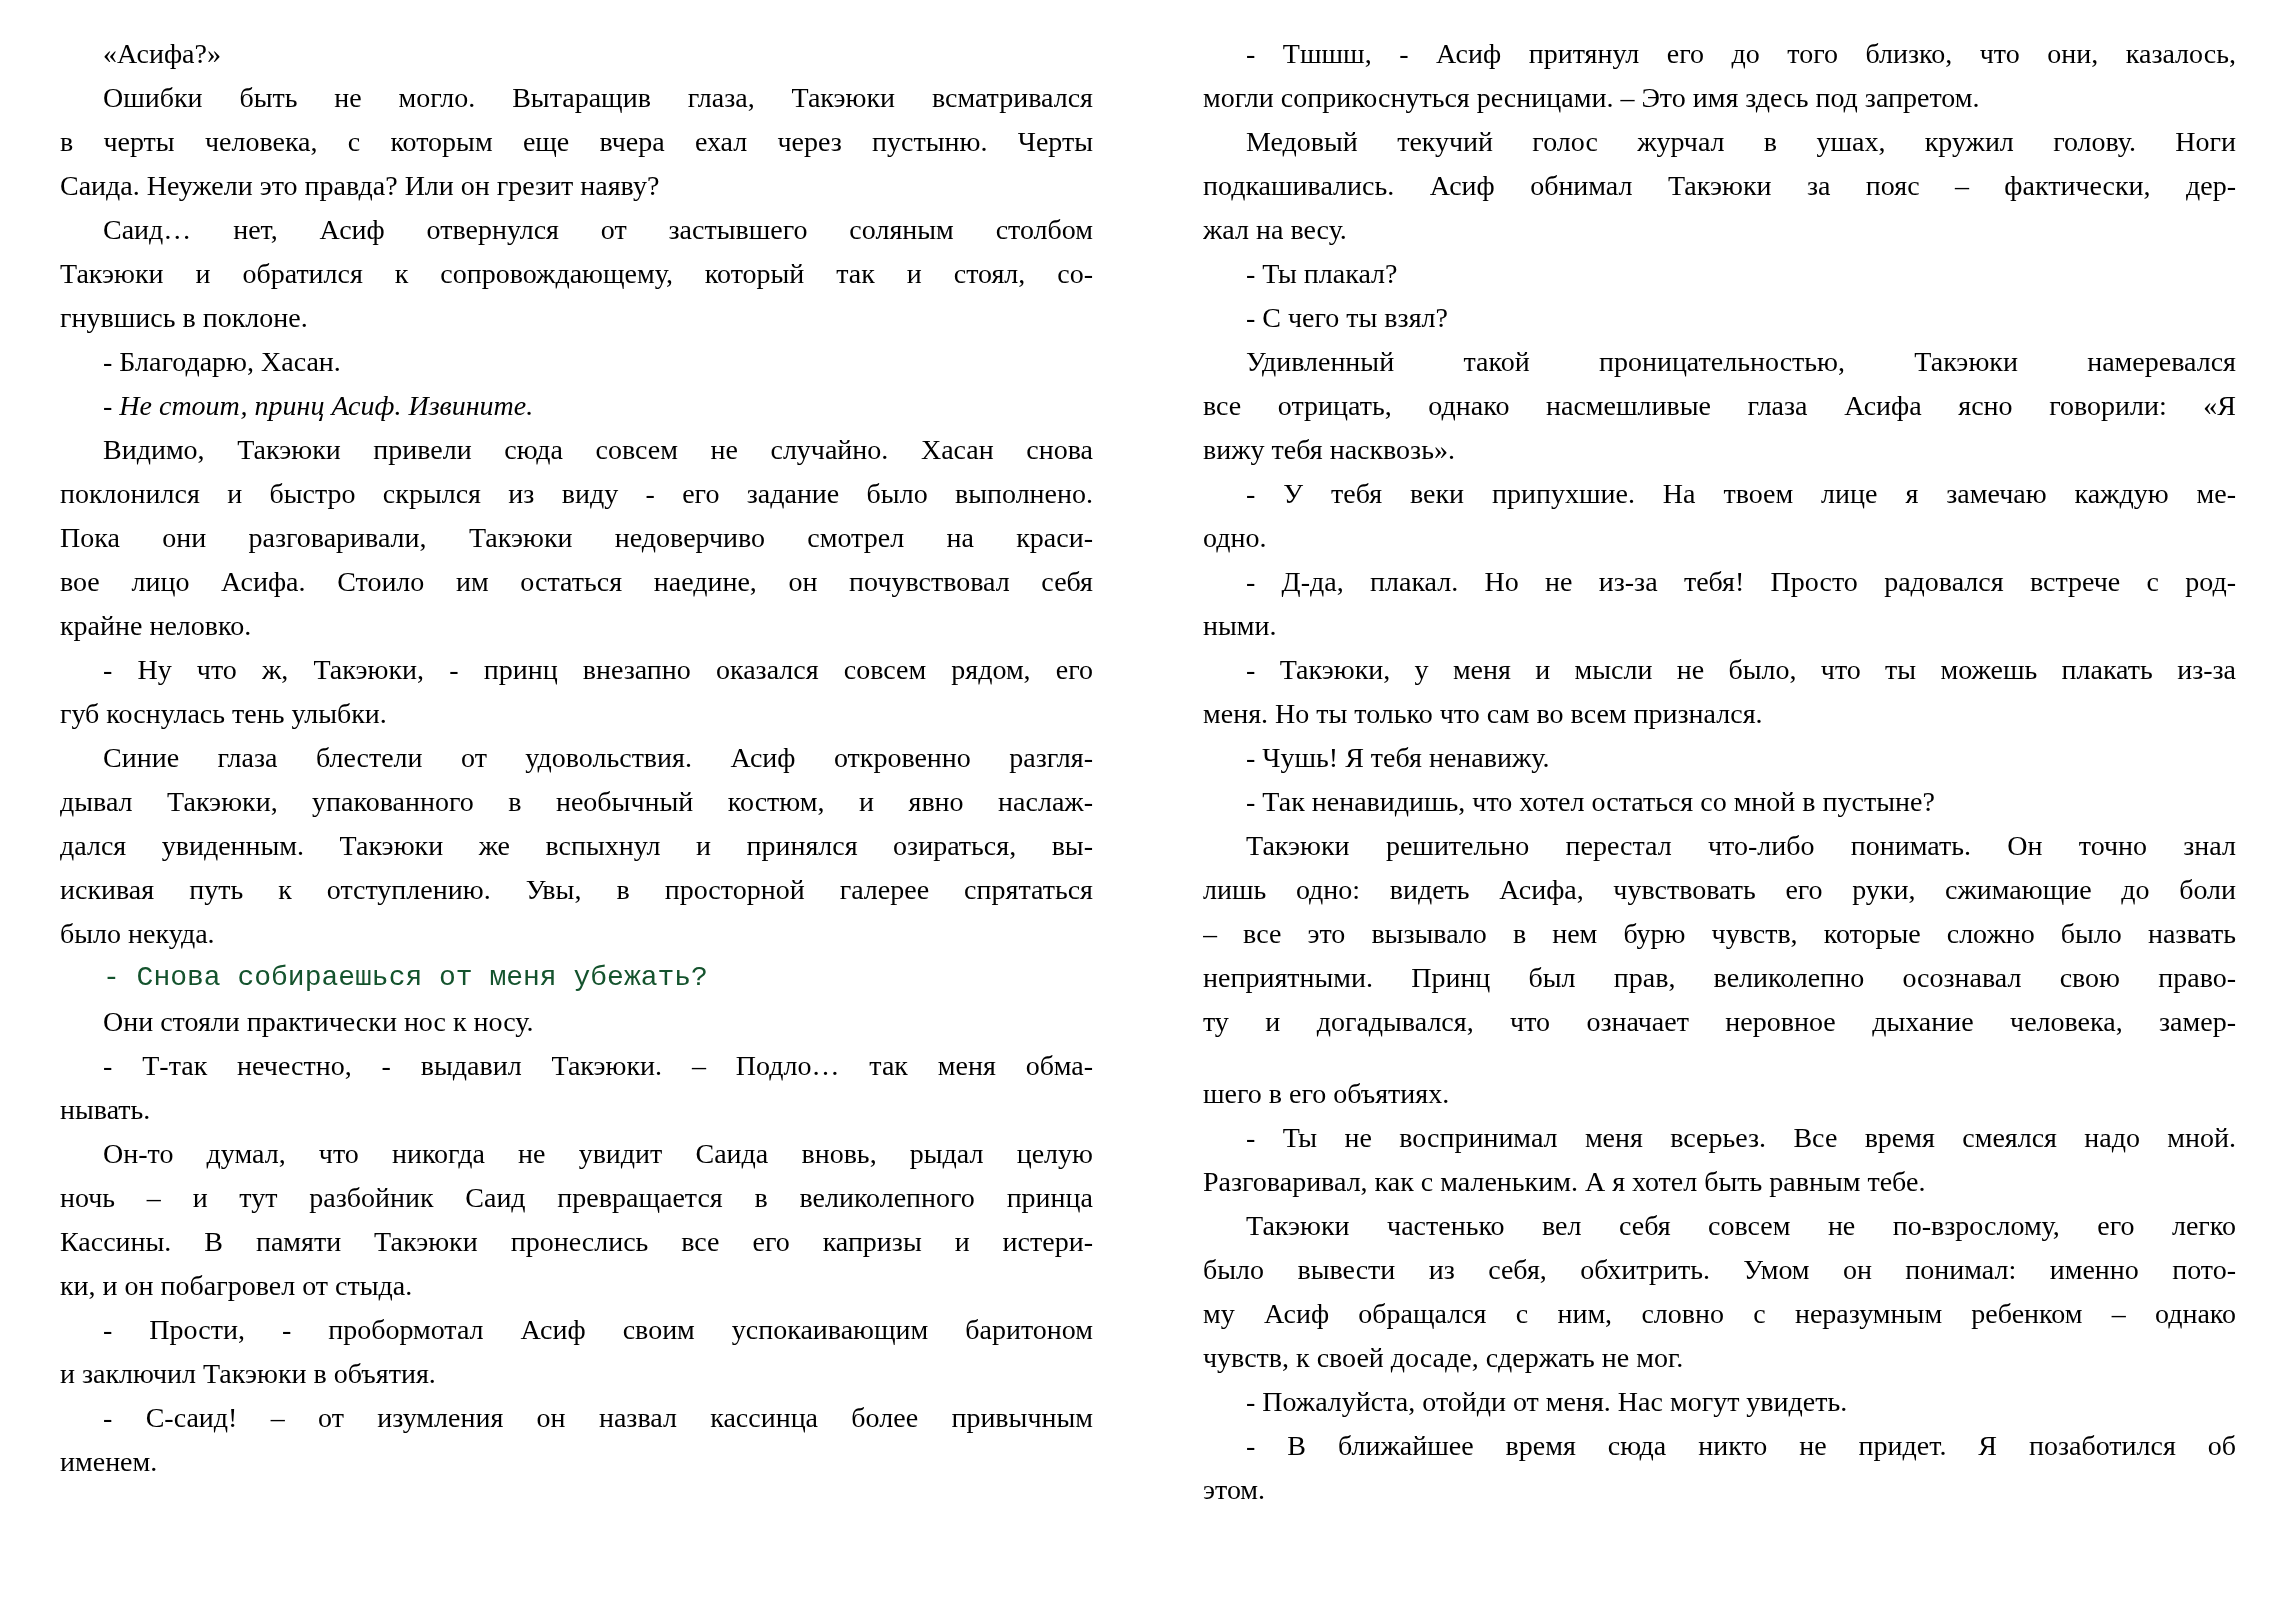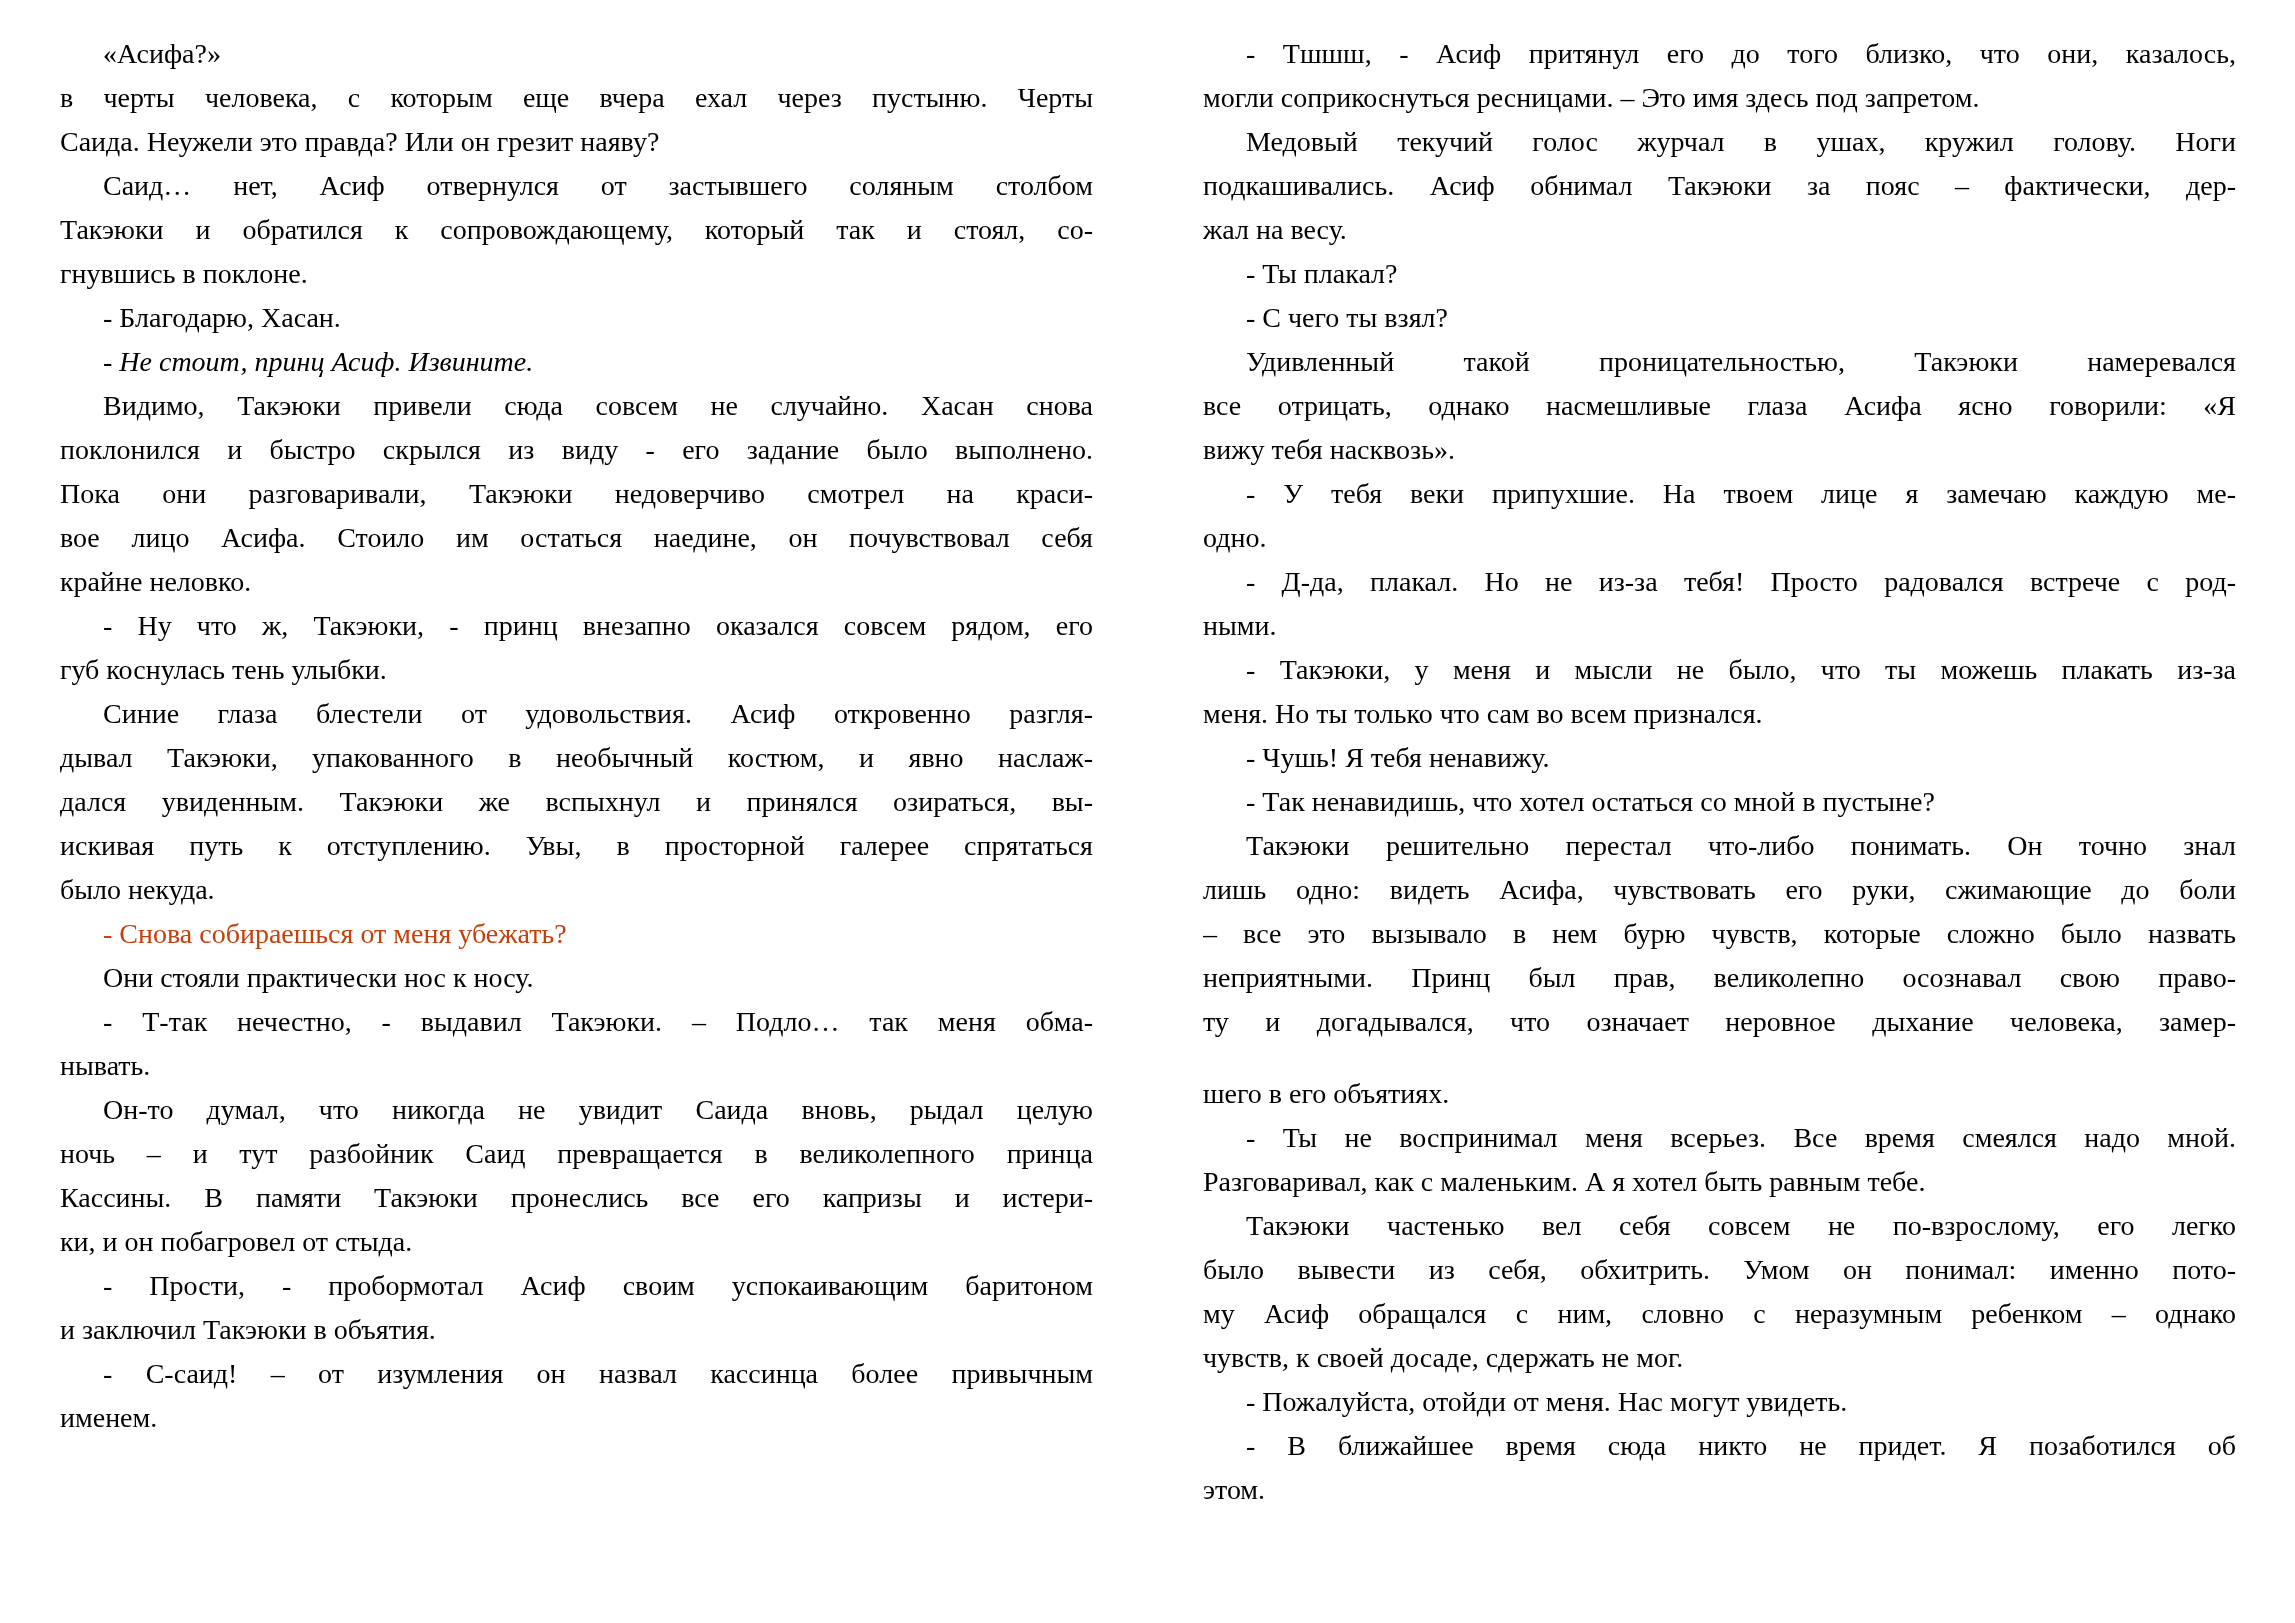--- a/index.html
+++ b/index.html
@@ -42,40 +42,41 @@
   .line.pfirst {
     text-indent: 43px;
   }
 </style>
 </head>
 <body style="background: rgb(255, 255, 255);">
 
 <div class="page">
   <div class="column">
       <div class="line pfirst plast" style="color: rgb(0, 0, 0);">«Асифа?»</div>
+      <div class="line pfirst" style="color: rgb(0, 0, 0);">Ошибки быть не могло. Вытаращив глаза, Такэюки всматривался</div>
       <div class="line" style="color: rgb(0, 0, 0);">в черты человека, с которым еще вчера ехал через пустыню. Черты</div>
       <div class="line plast" style="color: rgb(0, 0, 0);">Саида. Неужели это правда? Или он грезит наяву?</div>
       <div class="line pfirst" style="color: rgb(0, 0, 0);">Саид… нет, Асиф отвернулся от застывшего соляным столбом</div>
       <div class="line" style="color: rgb(0, 0, 0);">Такэюки и обратился к сопровождающему, который так и стоял, со-</div>
       <div class="line plast" style="color: rgb(0, 0, 0);">гнувшись в поклоне.</div>
       <div class="line pfirst plast" style="color: rgb(0, 0, 0);">- Благодарю, Хасан.</div>
       <div class="line pfirst plast" style="color: rgb(0, 0, 0); font-style: italic;">- Не стоит, принц Асиф. Извините.</div>
       <div class="line pfirst" style="color: rgb(0, 0, 0);">Видимо, Такэюки привели сюда совсем не случайно. Хасан снова</div>
       <div class="line" style="color: rgb(0, 0, 0);">поклонился и быстро скрылся из виду - его задание было выполнено.</div>
       <div class="line" style="color: rgb(0, 0, 0);">Пока они разговаривали, Такэюки недоверчиво смотрел на краси-</div>
       <div class="line" style="color: rgb(0, 0, 0);">вое лицо Асифа. Стоило им остаться наедине, он почувствовал себя</div>
       <div class="line plast" style="color: rgb(0, 0, 0);">крайне неловко.</div>
       <div class="line pfirst" style="color: rgb(0, 0, 0);">- Ну что ж, Такэюки, - принц внезапно оказался совсем рядом, его</div>
       <div class="line plast" style="color: rgb(0, 0, 0);">губ коснулась тень улыбки.</div>
       <div class="line pfirst" style="color: rgb(0, 0, 0);">Синие глаза блестели от удовольствия. Асиф откровенно разгля-</div>
       <div class="line" style="color: rgb(0, 0, 0);">дывал Такэюки, упакованного в необычный костюм, и явно наслаж-</div>
       <div class="line" style="color: rgb(0, 0, 0);">дался увиденным. Такэюки же вспыхнул и принялся озираться, вы-</div>
       <div class="line" style="color: rgb(0, 0, 0);">искивая путь к отступлению. Увы, в просторной галерее спрятаться</div>
       <div class="line plast" style="color: rgb(0, 0, 0);">было некуда.</div>
-      <div class="line pfirst plast" style="color: #c2410c;">- Снова собираешься от меня убежать?</div>
+      <div class="line pfirst plast" style="color: #14532d; font-family: Liberation Mono, monospace;">- Снова собираешься от меня убежать?</div>
       <div class="line pfirst plast" style="color: rgb(0, 0, 0);">Они стояли практически нос к носу.</div>
       <div class="line pfirst" style="color: rgb(0, 0, 0);">- Т-так нечестно, - выдавил Такэюки. – Подло… так меня обма-</div>
       <div class="line plast" style="color: rgb(0, 0, 0);">нывать.</div>
       <div class="line pfirst" style="color: rgb(0, 0, 0);">Он-то думал, что никогда не увидит Саида вновь, рыдал целую</div>
       <div class="line" style="color: rgb(0, 0, 0);">ночь – и тут разбойник Саид превращается в великолепного принца</div>
       <div class="line" style="color: rgb(0, 0, 0);">Кассины. В памяти Такэюки пронеслись все его капризы и истери-</div>
       <div class="line plast" style="color: rgb(0, 0, 0);">ки, и он побагровел от стыда.</div>
       <div class="line pfirst" style="color: rgb(0, 0, 0);">- Прости, - пробормотал Асиф своим успокаивающим баритоном</div>
       <div class="line plast" style="color: rgb(0, 0, 0);">и заключил Такэюки в объятия.</div>
       <div class="line pfirst" style="color: rgb(0, 0, 0);">- С-саид! – от изумления он назвал кассинца более привычным</div>

